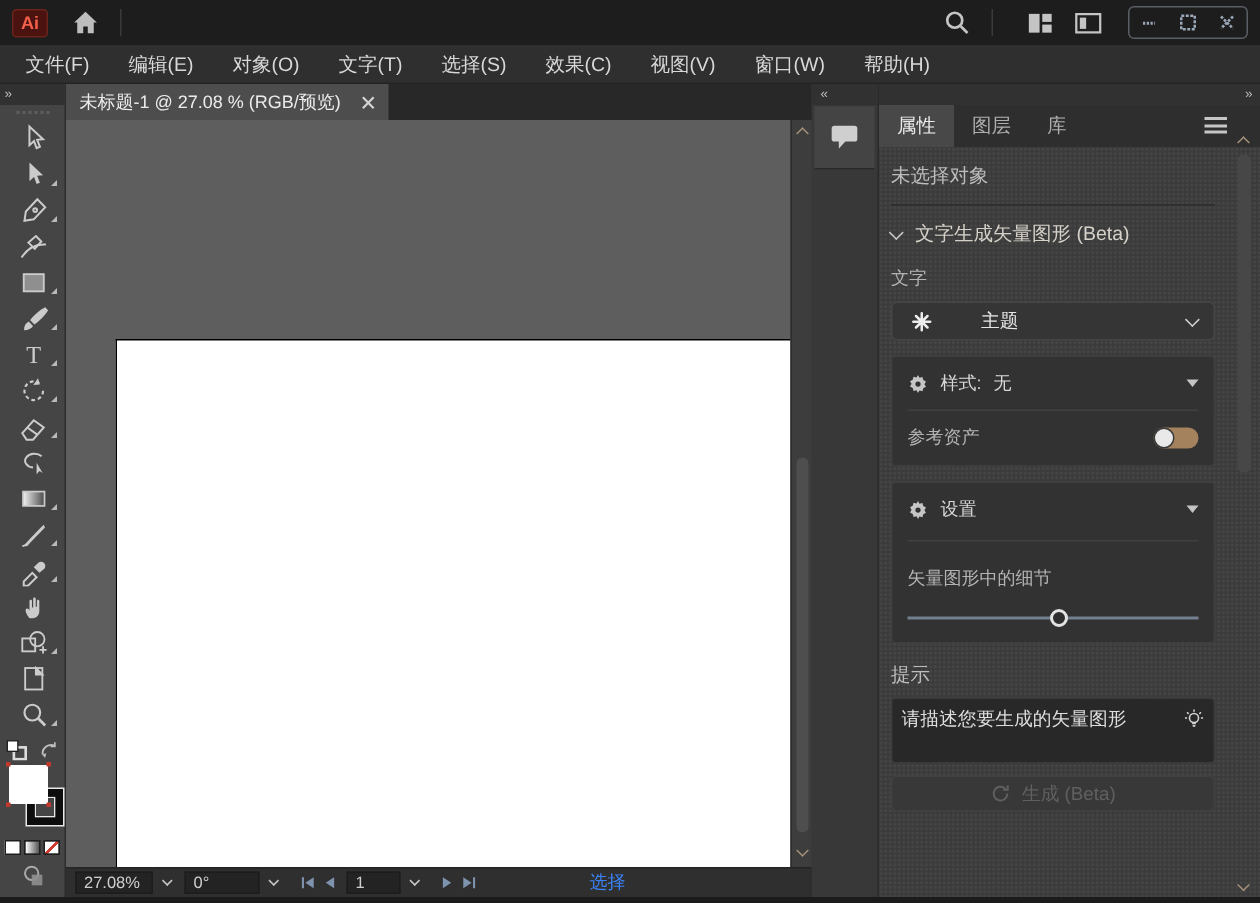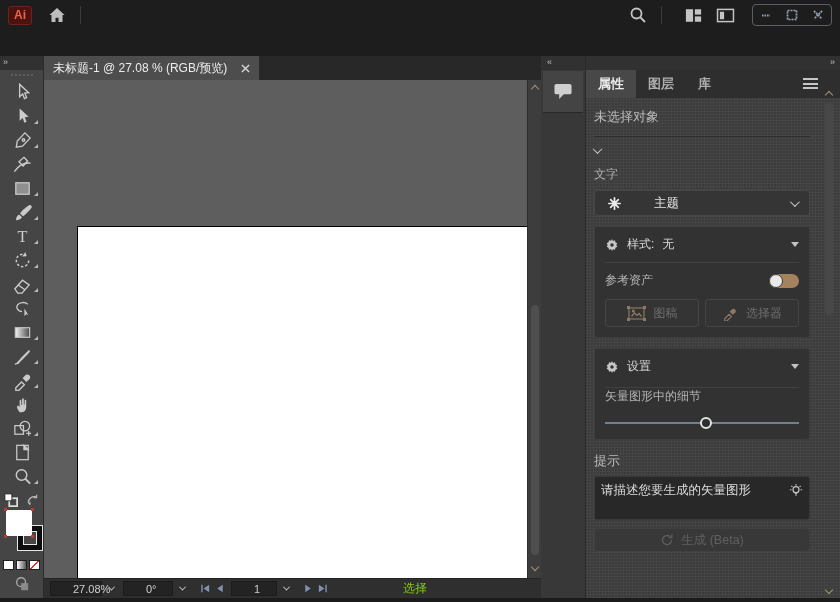--- a/index.html
+++ b/index.html
@@ -65,38 +65,38 @@
   .vthumb { position:absolute; left:3px; width:8px; border-radius:4px; background:#4e4e4e; }
   .chev { width:6px; height:6px; border-right:1.6px solid #a4927b; border-bottom:1.6px solid #a4927b; }
   .chev.up { transform:rotate(-135deg); } .chev.down { transform:rotate(45deg); }
   .scr-ar { position:absolute; left:4px; }
 
   
   .statusbar { position:absolute; left:0; right:0; bottom:0; height:20px; background:#2f2f2f;
                border-top:1px solid #242424; display:flex; align-items:center; padding-left:6px;
                font-size:11px; color:#cfcfcf; }
   .sfield { height:15px; background:#232323; border:1px solid #1c1c1c; display:flex; align-items:center;
-            padding:0 22px; font-size:11px; }
+            padding:0 5px; font-size:11px; }
   .schev { width:18px; height:15px; display:flex; align-items:center; justify-content:center; }
   .schev .cdn { width:5px; height:5px; border-right:1.5px solid #c6c6c6; border-bottom:1.5px solid #c6c6c6; transform:rotate(45deg) translate(-1px,-1px); }
   .navbtn { width:15px; height:15px; display:flex; align-items:center; justify-content:center; }
-  .mode-label { margin-left:72px; font-size:12px; color:#84cc16; }
+  .mode-label { margin-left:72px; font-size:12px; color:#3b82f6; }
 
   
   .commdock { position:absolute; left:541px; top:56px; width:45px; height:542px; background:#383838;
               border-right:1px solid #2a2a2a; }
   .commbox { margin:1px 2px 0; height:42px; background:#444; border-bottom:1px solid #282828;
              display:flex; align-items:center; justify-content:center; }
 
   
   .rightpanel { position:absolute; left:586px; top:56px; width:254px; height:542px; background:#3b3b3b; }
   .rp-hdr { height:14px; background:#313131; color:#bdbdbd; font-size:9px; line-height:13px;
             text-align:right; padding-right:6px; letter-spacing:-1px; }
   .rp-tabs { height:28px; background:#2e2e2e; display:flex; align-items:stretch; position:relative; }
-  .rp-tab { padding:0 12px; display:flex; align-items:center; font-size:13px; color:#aeaeae; cursor:default;font-weight:bold; }
+  .rp-tab { padding:0 12px; display:flex; align-items:center; font-size:13px; color:#aeaeae; cursor:default; }
   .rp-tab.active { background:#484848; color:#ebebeb; }
   .hamb { position:absolute; right:22px; top:8px; width:15px; height:11px;
           border-top:2px solid #c6c6c6; border-bottom:2px solid #c6c6c6; }
   .hamb::before { content:""; display:block; margin-top:2.5px; border-top:2px solid #c6c6c6; }
   .rp-content { position:absolute; left:0; right:0; top:42px; bottom:0; padding:0 30px 0 8px; overflow:hidden; }
   .nosel { padding:10px 0 10px; border-bottom:1px solid #2d2d2d; color:#bcbcbc; font-size:13px; }
   .sechdr { margin-top:10px; display:flex; align-items:center; gap:9px; color:#d7d2c9; font-size:13px; }
   .exp { width:7px; height:7px; border-right:1.7px solid #c9c9c9; border-bottom:1.7px solid #c9c9c9;
          transform:rotate(45deg) translate(-1px,-1px); }
   .lbl { margin-top:12px; font-size:12px; color:#b3b3b3; }
@@ -185,20 +185,31 @@
         </div>
         <div class="winbtn">
           <svg width="12" height="12" viewBox="0 0 12 12">
               <path d="M2 2l8 8M10 2l-8 8" stroke="#9aa7b8" stroke-width="1.8" stroke-dasharray="1.8 1"></path>
             </svg>
         </div>
       </div>
     </div>
   </div>
 
+  <div class="menubar">
+    <span class="menu-item">文件(F)</span>
+    <span class="menu-item">编辑(E)</span>
+    <span class="menu-item">对象(O)</span>
+    <span class="menu-item">文字(T)</span>
+    <span class="menu-item">选择(S)</span>
+    <span class="menu-item">效果(C)</span>
+    <span class="menu-item">视图(V)</span>
+    <span class="menu-item">窗口(W)</span>
+    <span class="menu-item">帮助(H)</span>
+  </div>
 
   <div class="leftdock">
     <div class="dockhdr">»</div>
     <div class="toolhandle"></div>
     <ul class="tools">
       <li class="tool">
           <svg width="21" height="21" viewBox="0 0 22 22" fill="none" stroke="currentColor" stroke-width="1.4">
             <polygon points="8,2.5 8,15.5 11.2,12.6 13,17.5 15.3,16.5 13.4,11.7 17.5,11.3"></polygon>
           </svg>
         </li>
@@ -415,20 +426,21 @@
       <div class="rp-tab active">属性</div>
       <div class="rp-tab">图层</div>
       <div class="rp-tab">库</div>
       <div class="hamb"></div>
     </div>
     <div class="rp-content dots">
       <div class="nosel">未选择对象</div>
 
       <div class="sechdr">
         <div class="exp"></div>
+        <span>文字生成矢量图形 (Beta)</span>
       </div>
 
       <div class="lbl">文字</div>
 
       <div class="dropdown">
         <svg width="15" height="15" viewBox="0 0 16 16">
             <g stroke="#ececec" stroke-width="1.8" stroke-linecap="round">
               <path d="M8 2v12M2 8h12M3.9 3.9l8.2 8.2M12.1 3.9 3.9 12.1"></path>
             </g>
           </svg>
@@ -446,56 +458,33 @@
           <span>无</span>
           <div class="tri"></div>
         </div>
         <div class="boxdiv"></div>
         <div class="refrow">
           <span>参考资产</span>
           <div class="toggle dots">
               <div class="knob"></div>
             </div>
         </div>
-        <div class="btnrow">
-          <div class="refbtn">
-            <svg width="19" height="15" viewBox="0 0 19 15" fill="none" stroke="#8f7960" stroke-width="1.2">
-                <rect x="2" y="2" width="15" height="11"></rect>
-                <path d="M4.5 10.5 7.5 7l2.5 2.5L12 7.5l2.5 3"></path>
-                <circle cx="6.3" cy="5" r=".9" fill="#8f7960"></circle>
-                <g fill="#8f7960" stroke="none">
-                  <rect x="0" y="0" width="3" height="3"></rect>
-                  <rect x="16" y="0" width="3" height="3"></rect>
-                  <rect x="0" y="12" width="3" height="3"></rect>
-                  <rect x="16" y="12" width="3" height="3"></rect>
-                </g>
-              </svg>
-            <span>图稿</span>
-          </div>
-          <div class="refbtn">
-            <svg width="16" height="16" viewBox="0 0 18 18" fill="none" stroke="#8f7960" stroke-width="1.3">
-                <path d="M3 15.5l5-5 2.5 2.5-5 5H3z"></path>
-                <path d="M9.5 7.5 11.5 5.5a1.9 1.9 0 1 1 2.8 2.8L12.2 10.2z" fill="#8f7960"></path>
-              </svg>
-            <span>选择器</span>
-          </div>
-        </div>
       </div>
 
       <div class="box dots">
         <div class="boxhdr">
           <svg width="14" height="14" viewBox="0 0 16 16">
               <path fill="#c6c6c6" d="M8 1.2l1.1 2.1 2.3-.6.6 2.3 2.1 1.1-1.2 2 1.2 2-2.1 1.1-.6 2.3-2.3-.6L8 14.8l-1.1-2.1-2.3.6-.6-2.3-2.1-1.1 1.2-2-1.2-2 2.1-1.1.6-2.3 2.3.6z"></path>
               <circle cx="8" cy="8" r="2" fill="#323232"></circle>
             </svg>
           <span>设置</span>
           <div class="tri"></div>
         </div>
         <div class="boxdiv" style="margin-top:12px"></div>
-        <div class="lbl" style="margin-top:0">矢量图形中的细节</div>
+        <div class="lbl" style="margin-top:16px">矢量图形中的细节</div>
         <div class="slider">
           <div class="track"></div>
           <div class="handle" style="left:52%"></div>
         </div>
       </div>
 
       <div class="lbl" style="margin-top:12px; font-size:13px; color:#bdbdbd">提示</div>
       <div class="promptbox">
         <textarea placeholder="请描述您要生成的矢量图形" style=""></textarea>
         <div class="bulb">

